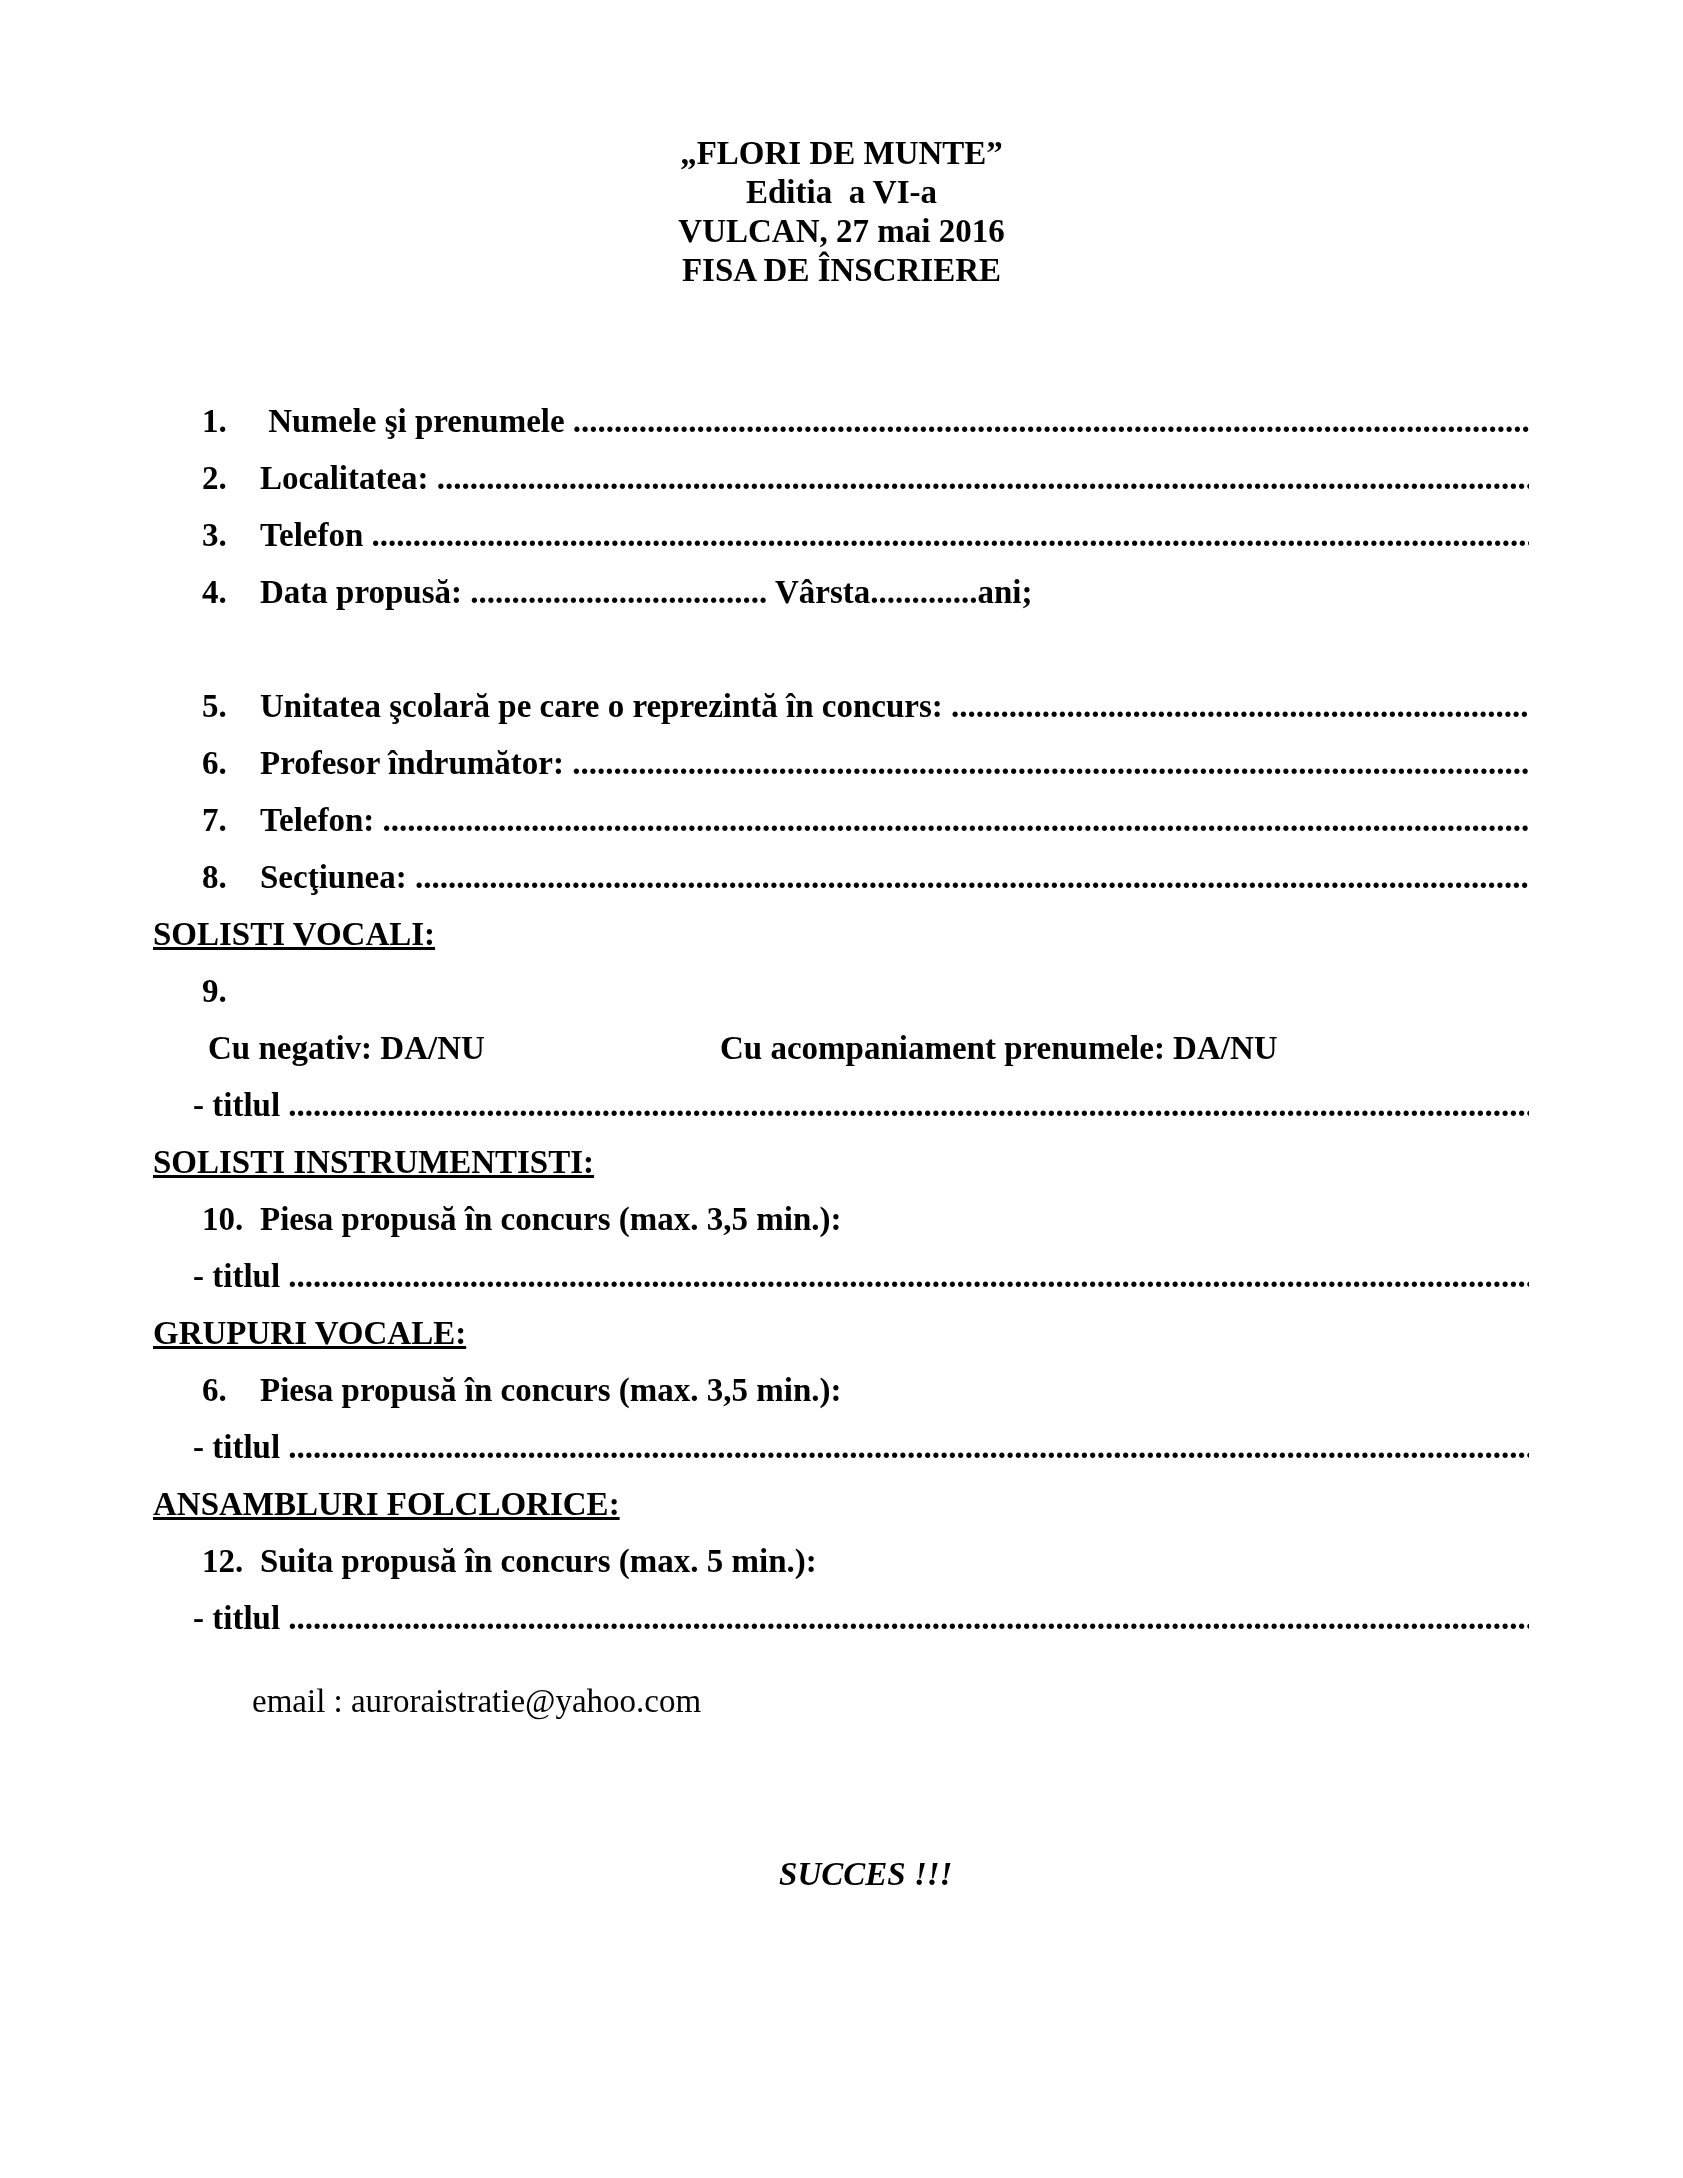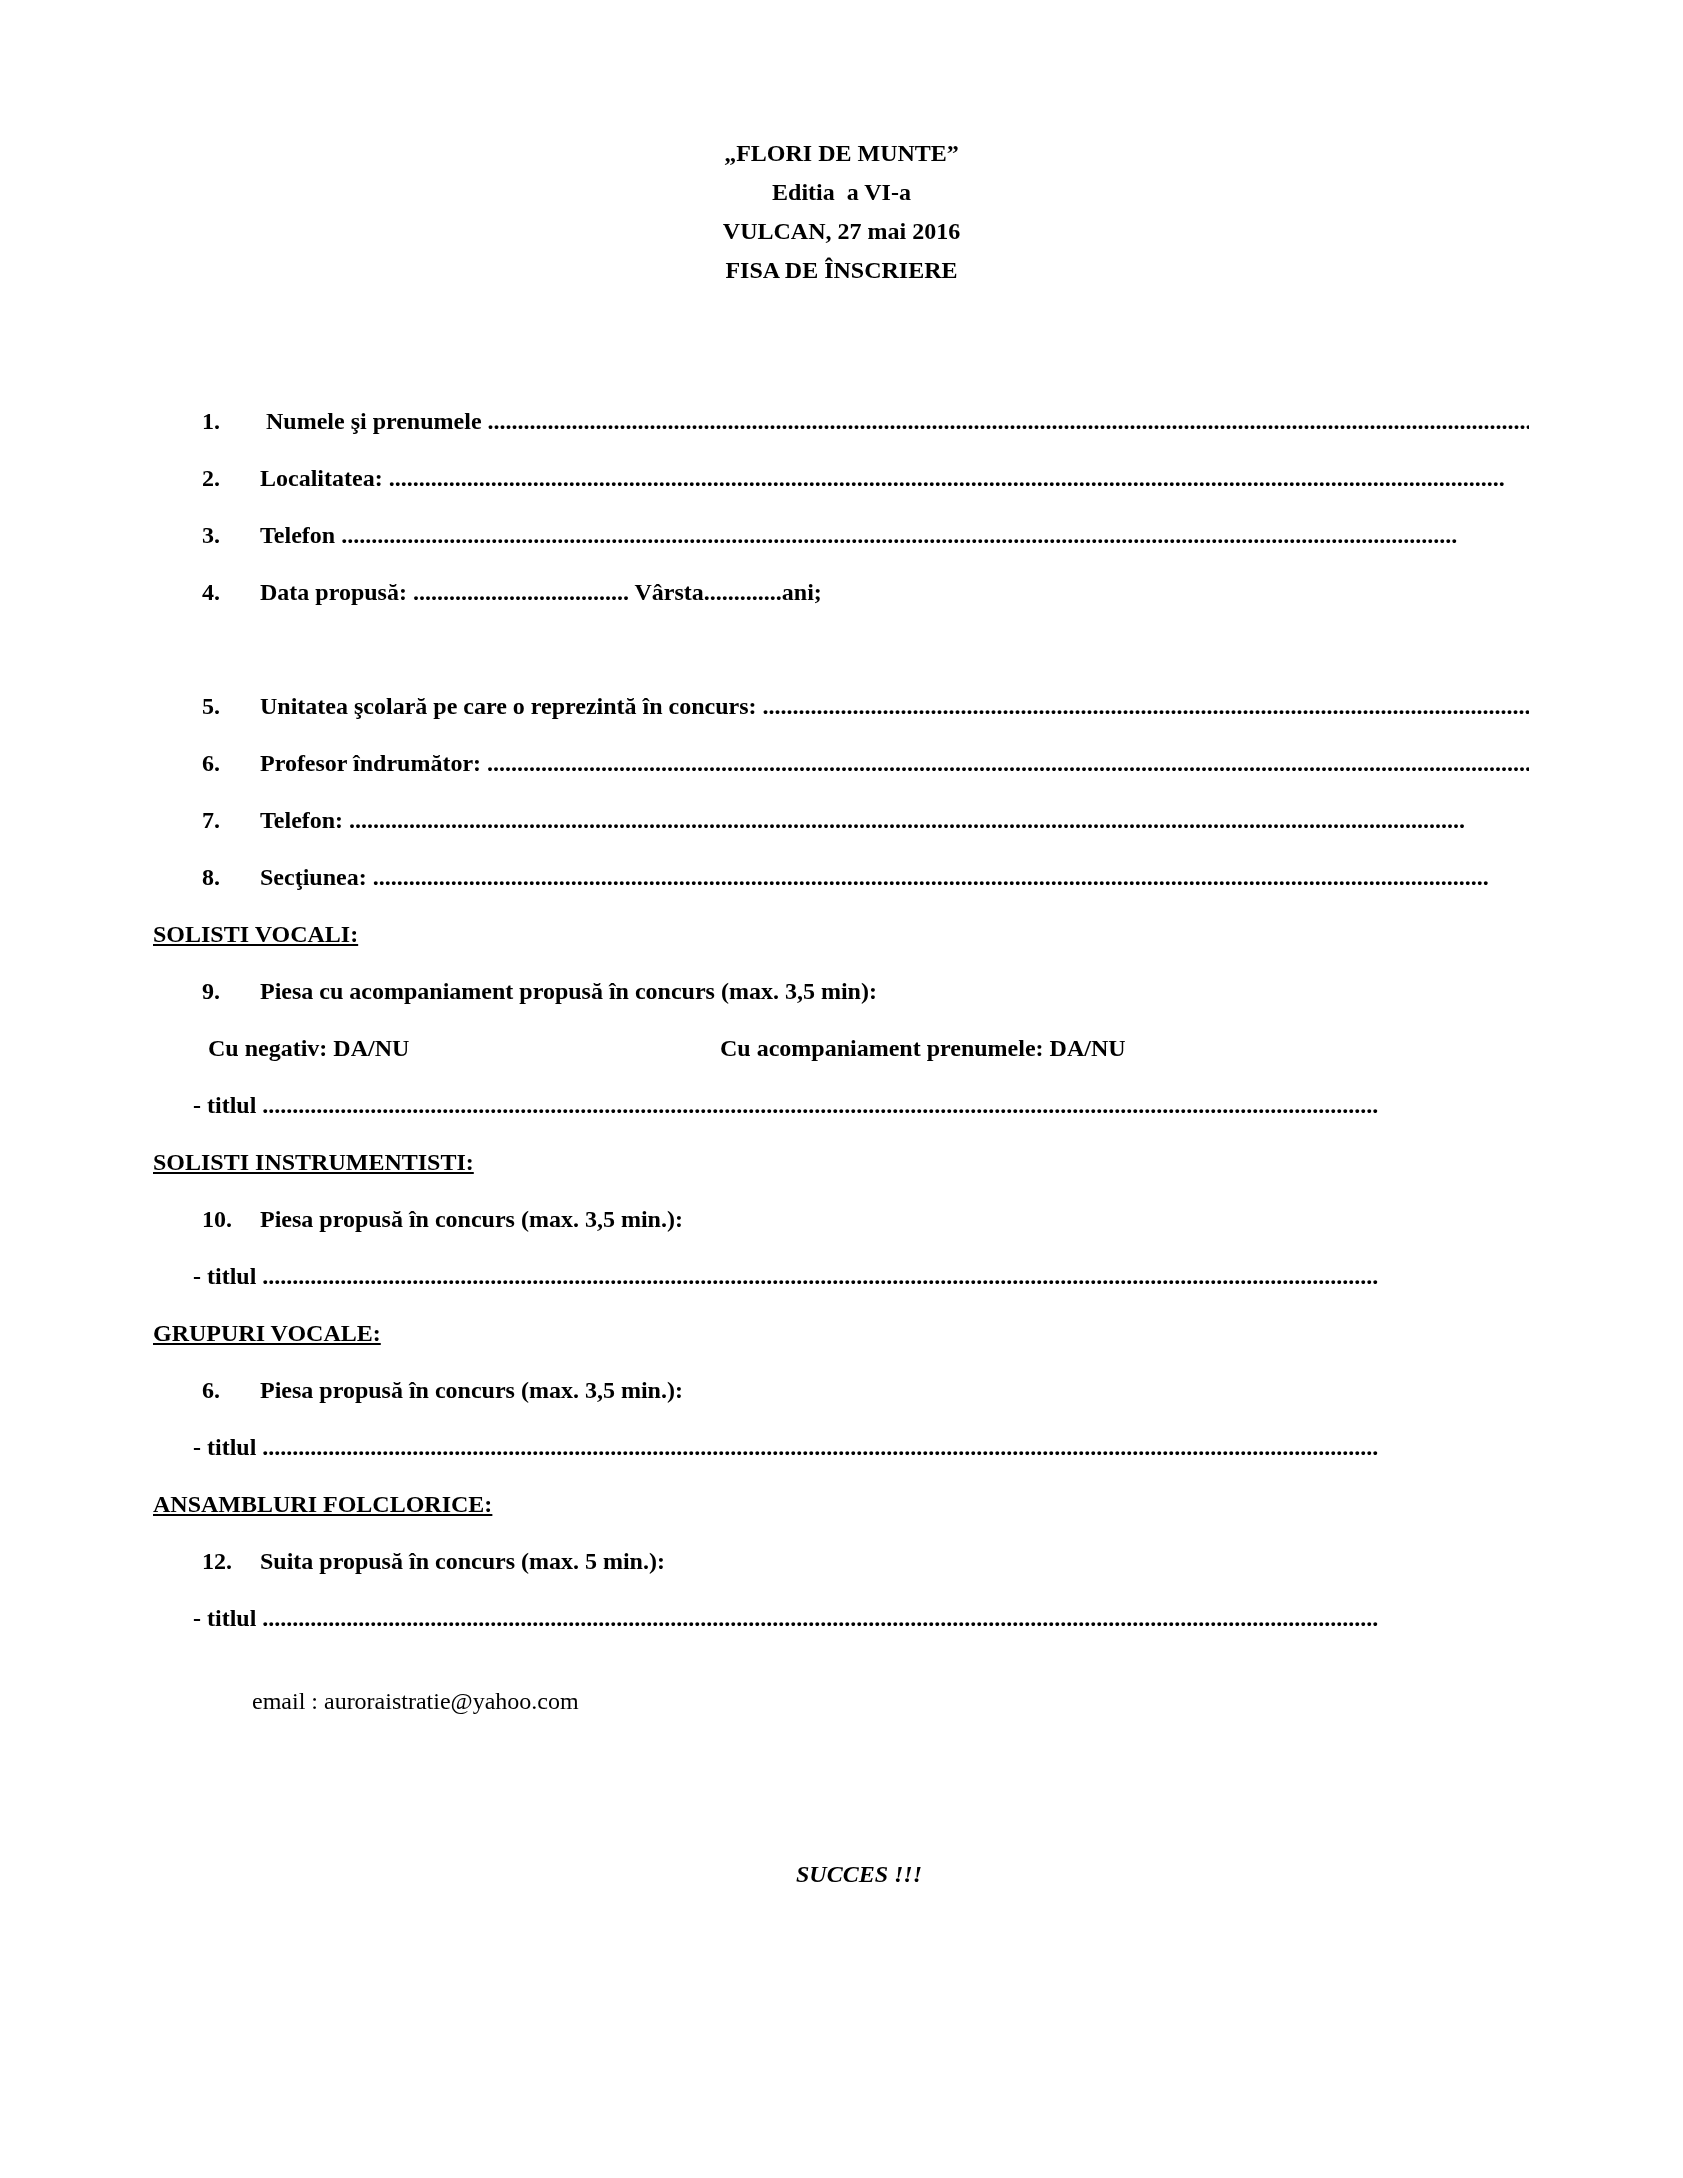--- a/index.html
+++ b/index.html
@@ -8,21 +8,21 @@
     background: #ffffff;
   }
   .page {
     position: relative;
     width: 1683px;
     height: 2178px;
     background: #ffffff;
     color: #000000;
     font-family: "Liberation Serif", "DejaVu Serif", serif;
     font-weight: bold;
-    font-size: 24px;
+    font-size: 33px;
     overflow: hidden;
   }
   .header {
     position: absolute;
     top: 134px;
     left: 0;
     width: 1683px;
     text-align: center;
     line-height: 39px;
   }
@@ -138,21 +138,21 @@
 
     <div class="row">
       <span class="num">8.</span><span class="lbl">Secţiunea: </span><span class="leader">..........................................................................................................................................................................................</span>
     </div>
 
     <div class="row sect">
       <span class="lbl">SOLISTI VOCALI:</span>
     </div>
 
     <div class="row">
-      <span class="num">9.</span><span class="lbl">Piesa cu acompaniament propusă în concurs (max. 3,5 min):</span>
+      <span class="num">9.</span>
     </div>
 
     <div class="row cols">
       <span class="col1 lbl">Cu negativ: DA/NU</span>
       <span class="col2 lbl">Cu acompaniament prenumele: DA/NU</span>
     </div>
 
     <div class="row">
       <span class="titlul-indent lbl">- titlul </span><span class="leader">..........................................................................................................................................................................................</span>
     </div>

